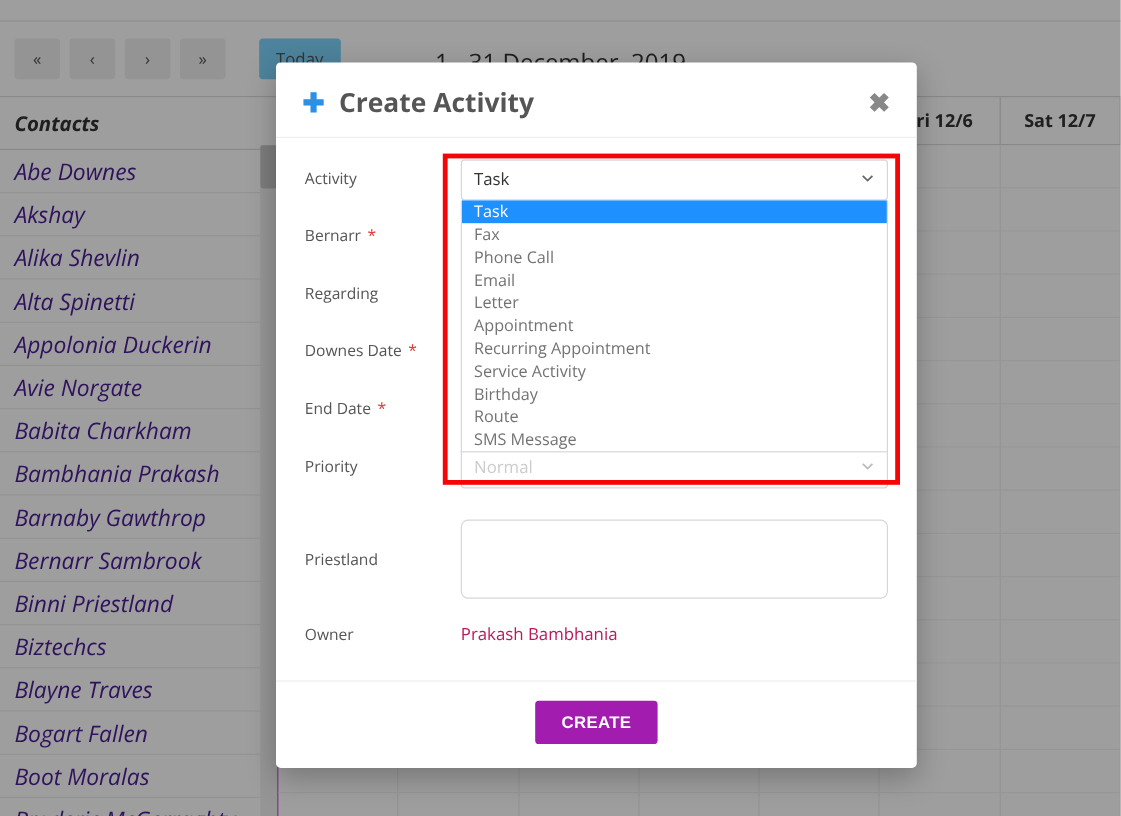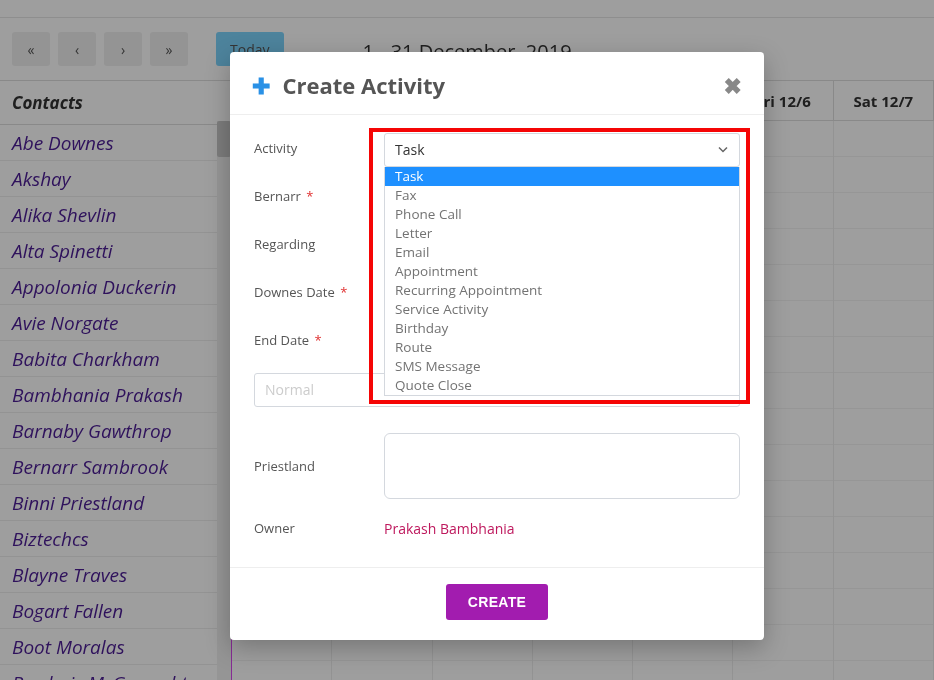--- a/index.html
+++ b/index.html
@@ -498,29 +498,28 @@
             <span class="select-caret">
               <svg width="12" height="12" viewBox="0 0 12 12">
                   <path d="M2 4 L6 8 L10 4" stroke="#666" stroke-width="1.5" fill="none"></path>
                 </svg>
             </span>
           </div>
           <div class="dropdown-open">
             <div class="dropdown-item selected">Task</div>
             <div class="dropdown-item">Fax</div>
             <div class="dropdown-item">Phone Call</div>
+            <div class="dropdown-item">Email</div>
             <div class="dropdown-item">Letter</div>
-            <div class="dropdown-item">Email</div>
             <div class="dropdown-item">Appointment</div>
             <div class="dropdown-item">Recurring Appointment</div>
             <div class="dropdown-item">Service Activity</div>
             <div class="dropdown-item">Birthday</div>
             <div class="dropdown-item">Route</div>
             <div class="dropdown-item">SMS Message</div>
-            <div class="dropdown-item">Quote Close</div>
           </div>
         </div>
       </div>
 
       <div class="form-row">
         <div class="form-label">
           <span>Bernarr</span>
           <span class="req">*</span>
         </div>
         <div class="form-field"></div>
@@ -541,20 +540,21 @@
 
       <div class="form-row">
         <div class="form-label">
           <span>End Date</span>
           <span class="req">*</span>
         </div>
         <div class="form-field"></div>
       </div>
 
       <div class="form-row">
+        <div class="form-label">Priority</div>
         <div class="form-field">
           <div class="select-control" style="color:#ccc">
             <span style="color:#ccc">Normal</span>
             <span class="select-caret">
               <svg width="12" height="12" viewBox="0 0 12 12">
                   <path d="M2 4 L6 8 L10 4" stroke="#bbb" stroke-width="1.5" fill="none"></path>
                 </svg>
             </span>
           </div>
         </div>

